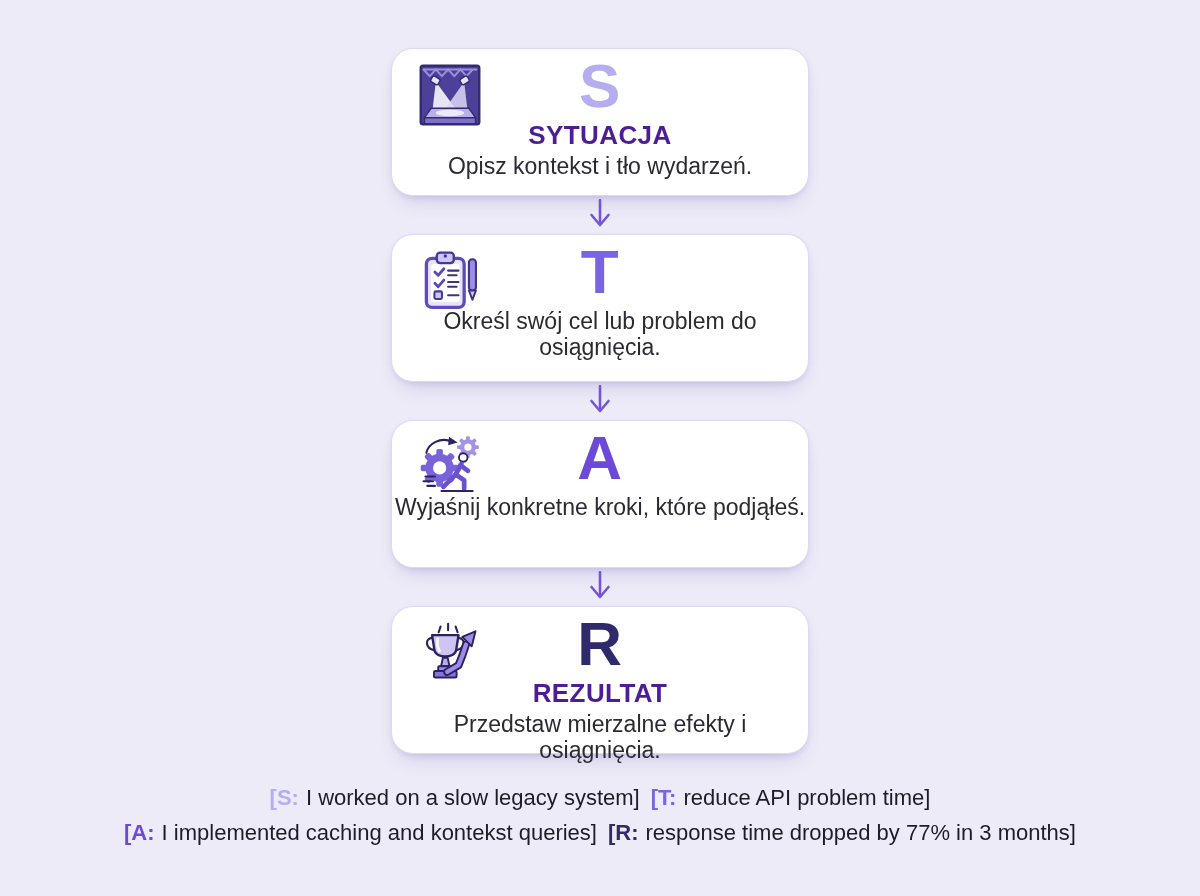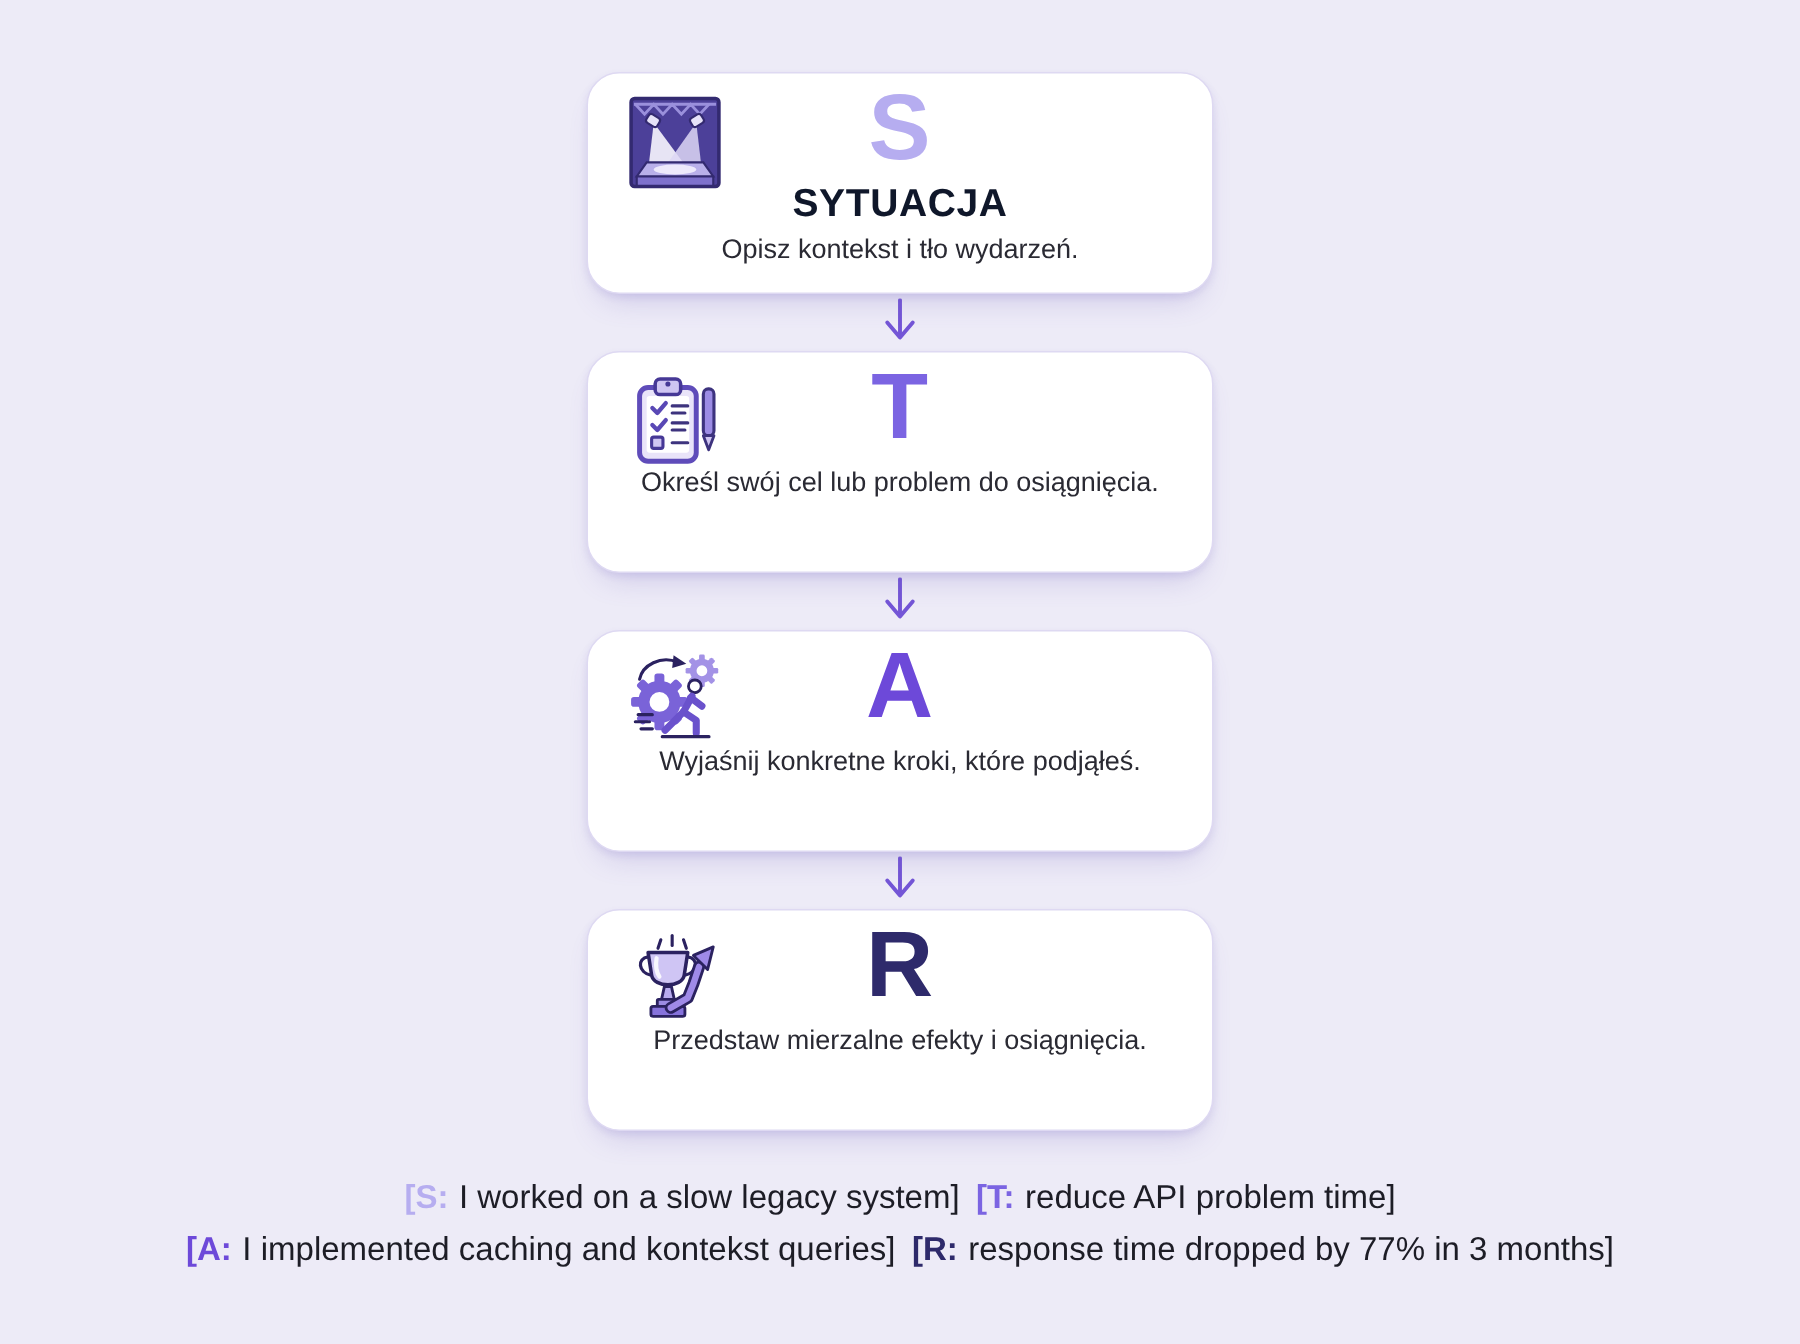--- a/index.html
+++ b/index.html
@@ -25,25 +25,25 @@
     width: 68px; height: 68px;
   }
   .icon-wrap svg { width: 100%; height: 100%; display: block; }
   .letter {
     margin-top: 4px;
     font-size: 62px; font-weight: 800; line-height: 66px;
     letter-spacing: 0.5px;
   }
   .title {
     font-size: 26px; font-weight: 700; line-height: 30px;
-    color: #0f172a; letter-spacing: 0.4px;
+    color: #4c1d95; letter-spacing: 0.4px;
     margin-top: 1px;
   }
   .desc {
-    font-size: 18px; font-weight: 400; line-height: 26px;
+    font-size: 23px; font-weight: 400; line-height: 26px;
     color: #2a2a33;
     margin-top: 3px;
   }
   .connector { flex: 0 0 auto; height: 38px; padding: 3px 0; }
   .connector svg { display: block; height: 32px; width: 26px; }
   .example { margin-top: 26px; text-align: center; }
   .ex-line {
     font-size: 22px; line-height: 35px; font-weight: 500;
     white-space: nowrap;
   }
@@ -185,20 +185,21 @@
         <path d="M23 21 C22 27 23 31 25 34" fill="none" stroke="#ffffff" stroke-width="3" stroke-linecap="round" opacity="0.85"></path>
         <path d="M28.5 41 L26.5 50 H35.5 L33.5 41 Z" fill="#b7abee" stroke="#2b2260" stroke-width="2" stroke-linejoin="round"></path>
         <rect x="23.5" y="50" width="15" height="5" rx="1" fill="#9c8ce4" stroke="#2b2260" stroke-width="2"></rect>
         <rect x="19" y="55" width="24" height="7" rx="1.5" fill="#8672dc" stroke="#2b2260" stroke-width="2"></rect>
         <path d="M33 56 L45 49 L49 39 L53 27" fill="none" stroke="#2b2260" stroke-width="8.5" stroke-linecap="round" stroke-linejoin="round"></path>
         <path d="M33 56 L45 49 L49 39 L53 27" fill="none" stroke="#9f8ae8" stroke-width="4.5" stroke-linecap="round" stroke-linejoin="round"></path>
         <polygon points="49,19 63,13 59,29" fill="#9f8ae8" stroke="#2b2260" stroke-width="2" stroke-linejoin="round"></polygon>
       </svg>
     </div>
     <div class="letter" style="color: rgb(46, 42, 107);">R</div>
+    <h2 class="title">REZULTAT</h2>
     <p class="desc">Przedstaw mierzalne efekty i osiągnięcia.</p>
   </section>
 
   <div class="example">
     <p class="ex-line" style="color: rgb(29, 29, 38);">
       <span class="prefix" style="color: rgb(182, 173, 240);">[S:</span><span>I worked on a slow legacy system]</span><span class="prefix gap" style="color: rgb(123, 100, 226);">[T:</span><span>reduce API problem time]</span>
     </p>
     <p class="ex-line" style="color: rgb(29, 29, 38);">
       <span class="prefix" style="color: rgb(109, 73, 217);">[A:</span><span>I implemented caching and kontekst queries]</span><span class="prefix gap" style="color: rgb(46, 42, 107);">[R:</span><span>response time dropped by 77% in 3 months]</span>
     </p>

